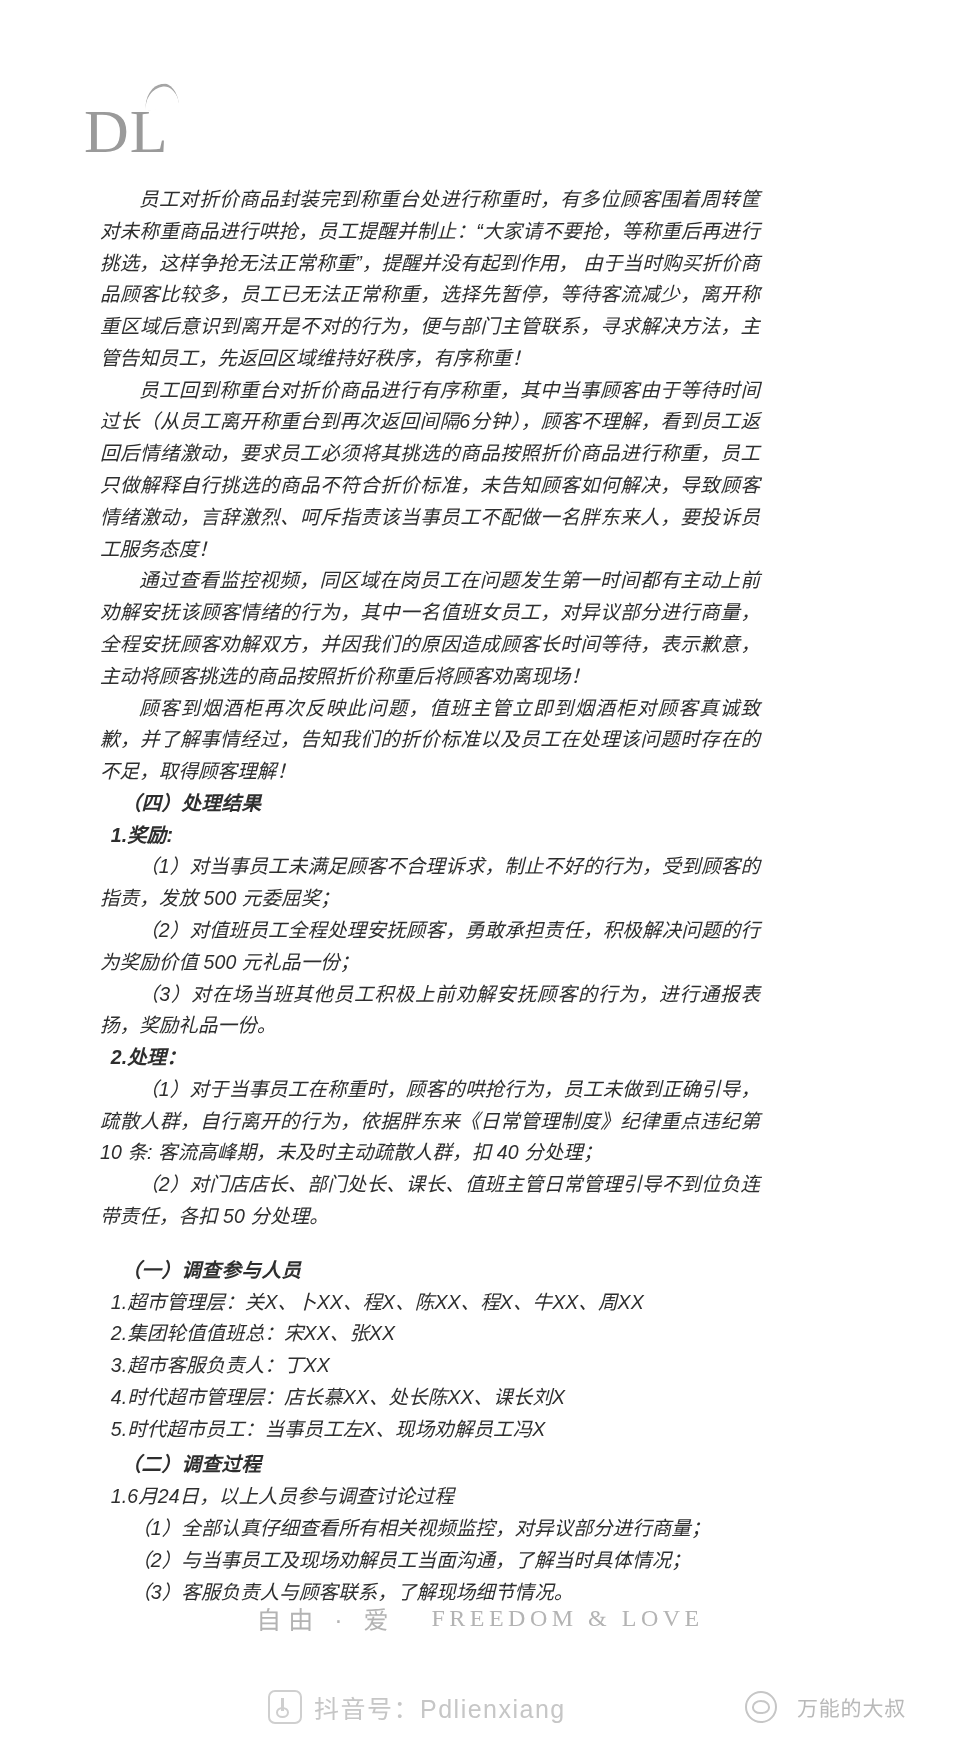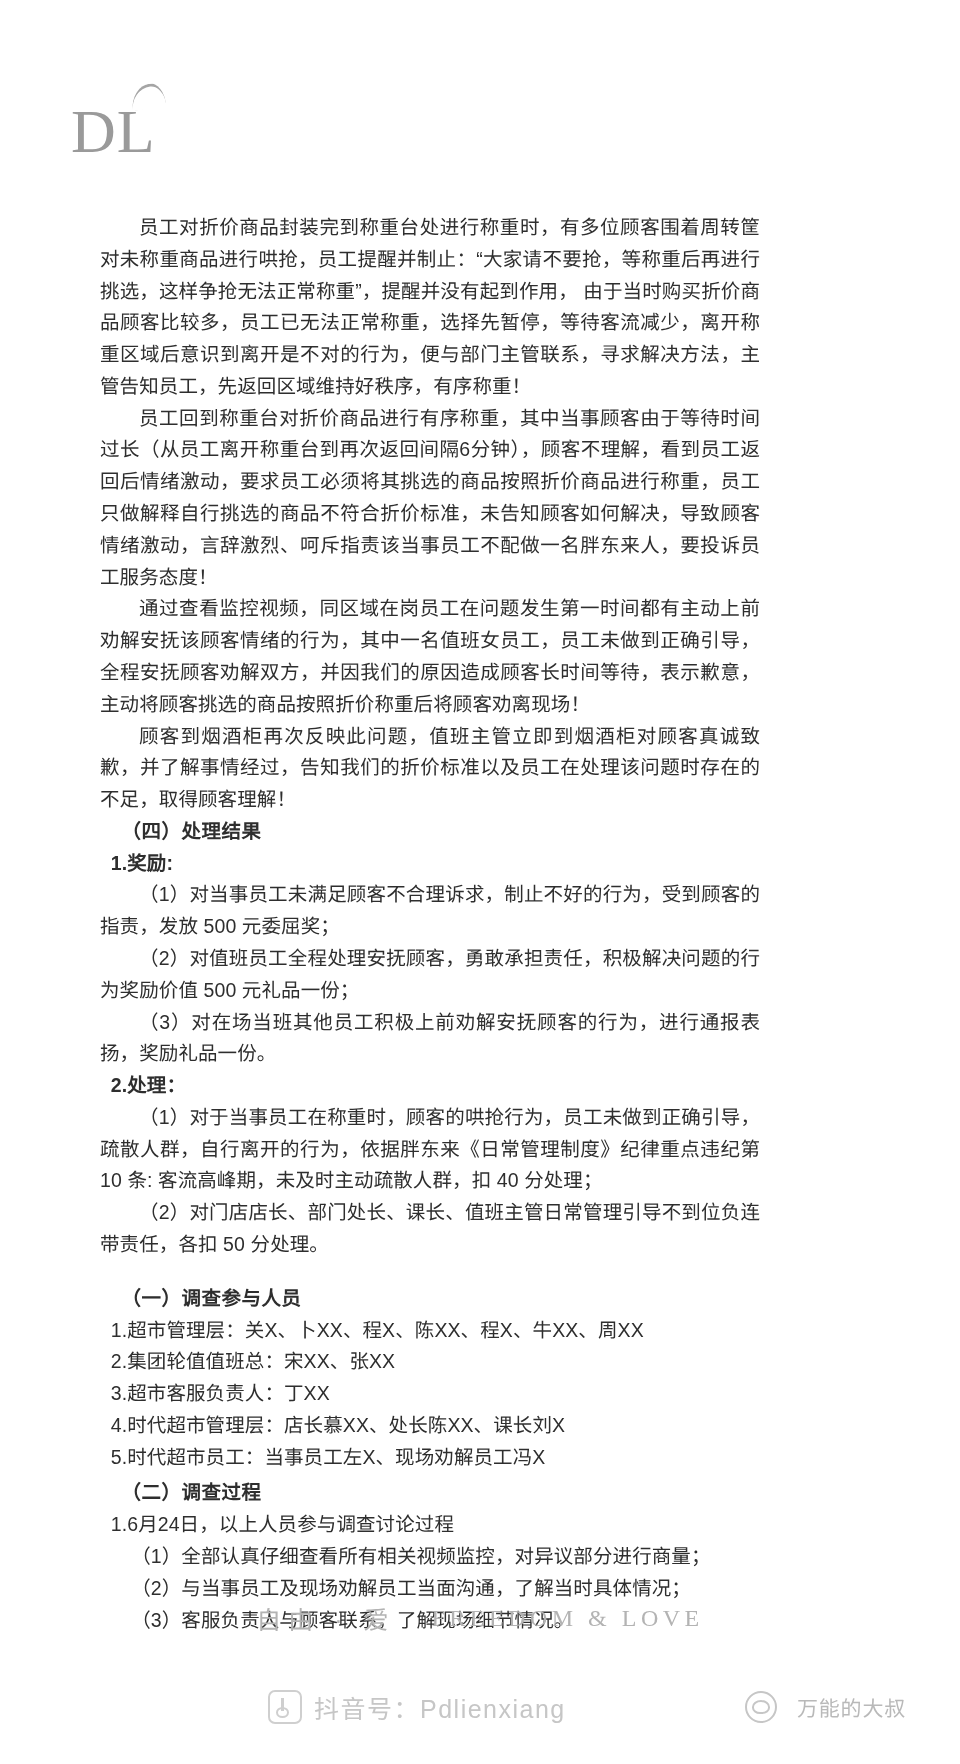--- a/index.html
+++ b/index.html
@@ -12,21 +12,21 @@
     height: 1764px;
     position: relative;
     font-family: "Liberation Sans", "DejaVu Sans", sans-serif;
     color: #2b2b2b;
     overflow: hidden;
   }
 
   
   .logo-area {
     position: absolute;
-    left: 71px;
+    left: 84px;
     top: 100px;
     width: 220px;
     height: 80px;
   }
   .logo-mark {
     font-family: "Liberation Serif", "DejaVu Serif", serif;
     font-size: 62px;
     letter-spacing: 1px;
     color: #9a9a9a;
     line-height: 1;
@@ -42,26 +42,27 @@
     height: 22px;
     border-top: 3px solid #a5a5a5;
     border-radius: 60% 40% 0 0 / 100% 90% 0 0;
     transform: rotate(-8deg);
   }
 
   
   .doc {
     position: absolute;
     left: 100px;
-    top: 212px;
+    top: 184px;
     width: 660px;
     font-size: 19.5px;
     line-height: 1.63;
     color: #2e2e2e;
     letter-spacing: 0.1px;
+    font-style: italic;
   }
   .p {
     margin: 0;
     text-align: justify;
     text-justify: inter-ideograph;
     text-indent: 2em;
   }
   .sub-head {
     margin: 0;
     font-weight: bold;
@@ -212,21 +213,21 @@
   <div class="logo-mark">
     <span>DL</span>
     <span class="logo-accent"></span>
   </div>
 </div>
 
 <div class="doc">
 
   <p class="p">员工对折价商品封装完到称重台处进行称重时，有多位顾客围着周转筐对未称重商品进行哄抢，员工提醒并制止：“大家请不要抢，等称重后再进行挑选，这样争抢无法正常称重”，提醒并没有起到作用， 由于当时购买折价商品顾客比较多，员工已无法正常称重，选择先暂停，等待客流减少，离开称重区域后意识到离开是不对的行为，便与部门主管联系，寻求解决方法，主管告知员工，先返回区域维持好秩序，有序称重！</p>
   <p class="p">员工回到称重台对折价商品进行有序称重，其中当事顾客由于等待时间过长（从员工离开称重台到再次返回间隔6分钟），顾客不理解，看到员工返回后情绪激动，要求员工必须将其挑选的商品按照折价商品进行称重，员工只做解释自行挑选的商品不符合折价标准，未告知顾客如何解决，导致顾客情绪激动，言辞激烈、呵斥指责该当事员工不配做一名胖东来人，要投诉员工服务态度！</p>
-  <p class="p">通过查看监控视频，同区域在岗员工在问题发生第一时间都有主动上前劝解安抚该顾客情绪的行为，其中一名值班女员工，员工未做到正确引导，全程安抚顾客劝解双方，并因我们的原因造成顾客长时间等待，表示歉意，主动将顾客挑选的商品按照折价称重后将顾客劝离现场！</p>
+  <p class="p">通过查看监控视频，同区域在岗员工在问题发生第一时间都有主动上前劝解安抚该顾客情绪的行为，其中一名值班女员工，对异议部分进行商量，全程安抚顾客劝解双方，并因我们的原因造成顾客长时间等待，表示歉意，主动将顾客挑选的商品按照折价称重后将顾客劝离现场！</p>
   <p class="p">顾客到烟酒柜再次反映此问题，值班主管立即到烟酒柜对顾客真诚致歉，并了解事情经过，告知我们的折价标准以及员工在处理该问题时存在的不足，取得顾客理解！</p>
 
   <p class="sub-head">（四）处理结果</p>
   <p class="num-head">1.奖励:</p>
   <p class="item">（1）对当事员工未满足顾客不合理诉求，制止不好的行为，受到顾客的指责，发放 500 元委屈奖；</p>
   <p class="item">（2）对值班员工全程处理安抚顾客，勇敢承担责任，积极解决问题的行为奖励价值 500 元礼品一份；</p>
   <p class="item">（3）对在场当班其他员工积极上前劝解安抚顾客的行为，进行通报表扬，奖励礼品一份。</p>
 
   <p class="num-head">2.处理：</p>
   <p class="item">（1）对于当事员工在称重时，顾客的哄抢行为，员工未做到正确引导，疏散人群，自行离开的行为，依据胖东来《日常管理制度》纪律重点违纪第 10 条: 客流高峰期，未及时主动疏散人群，扣 40 分处理；</p>

